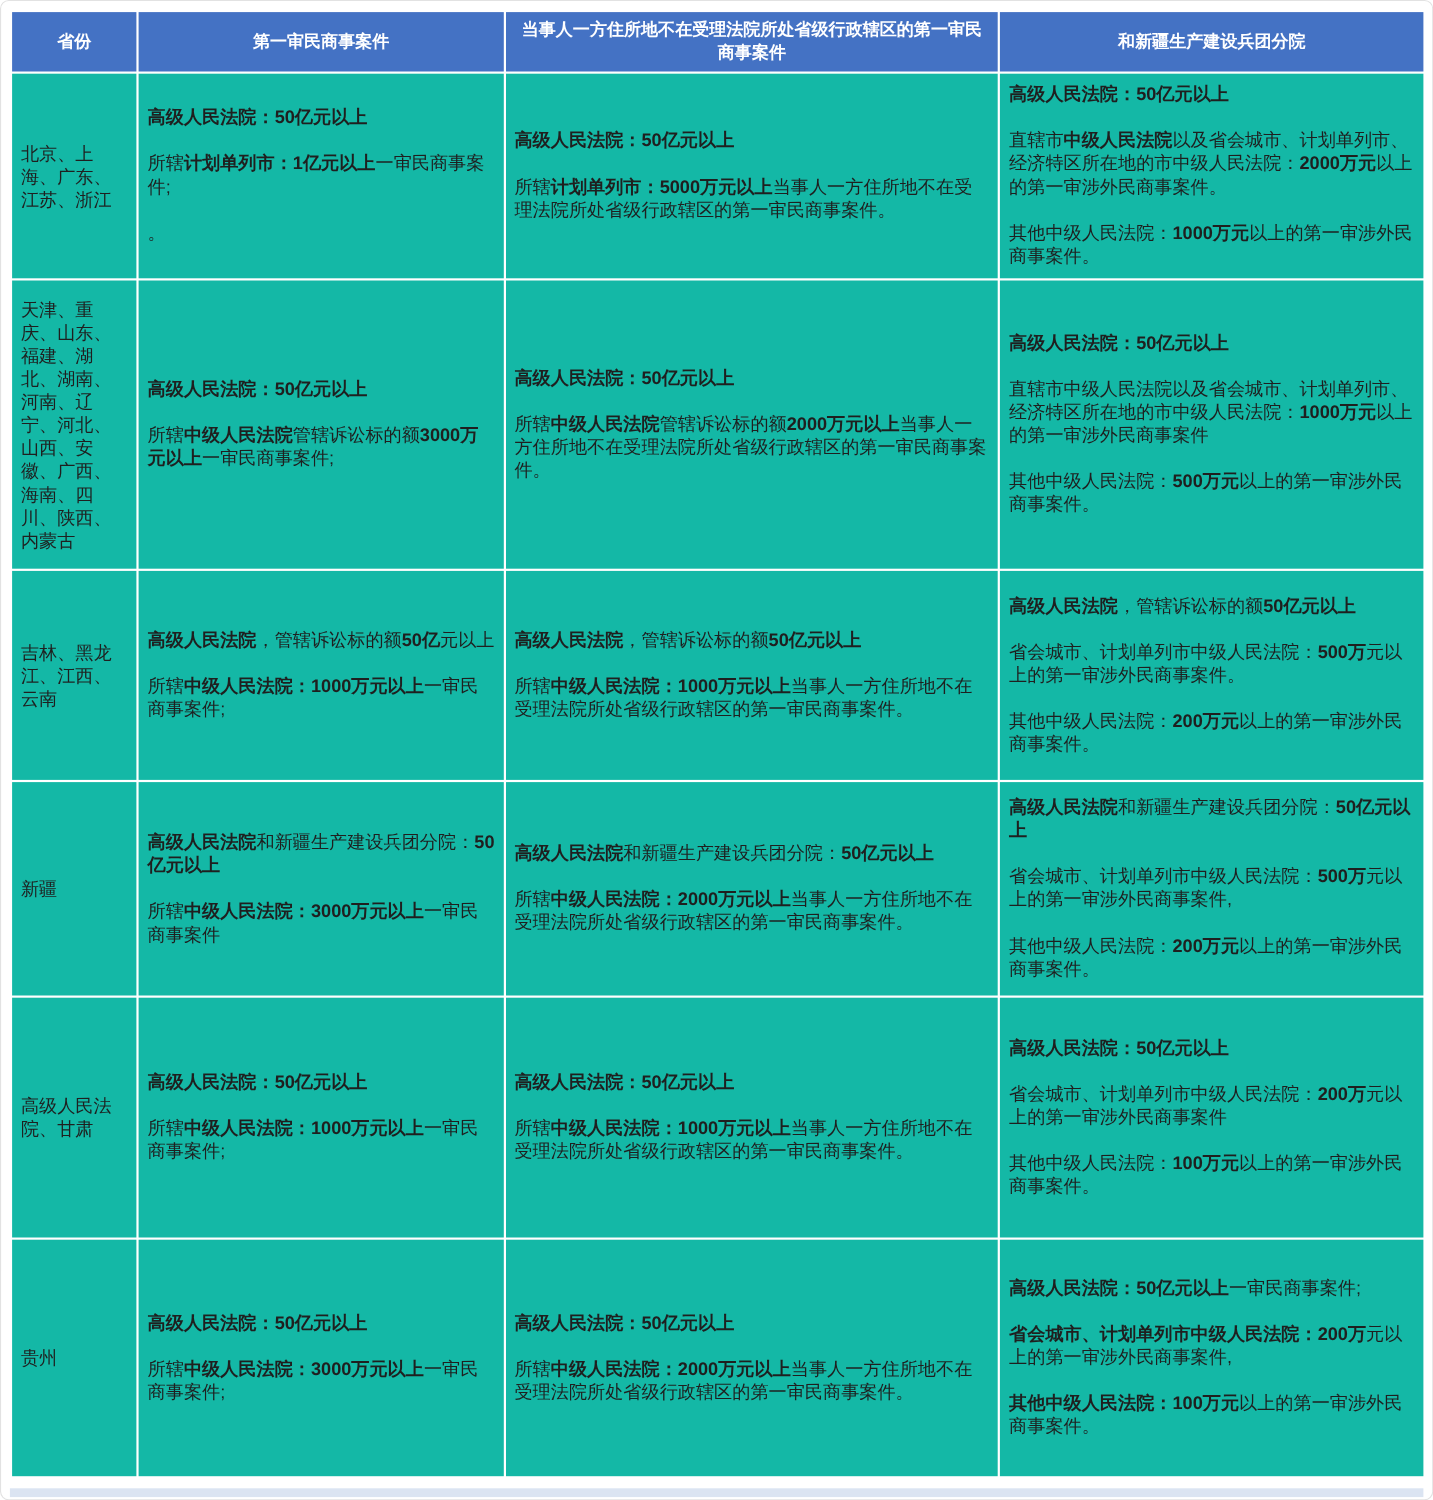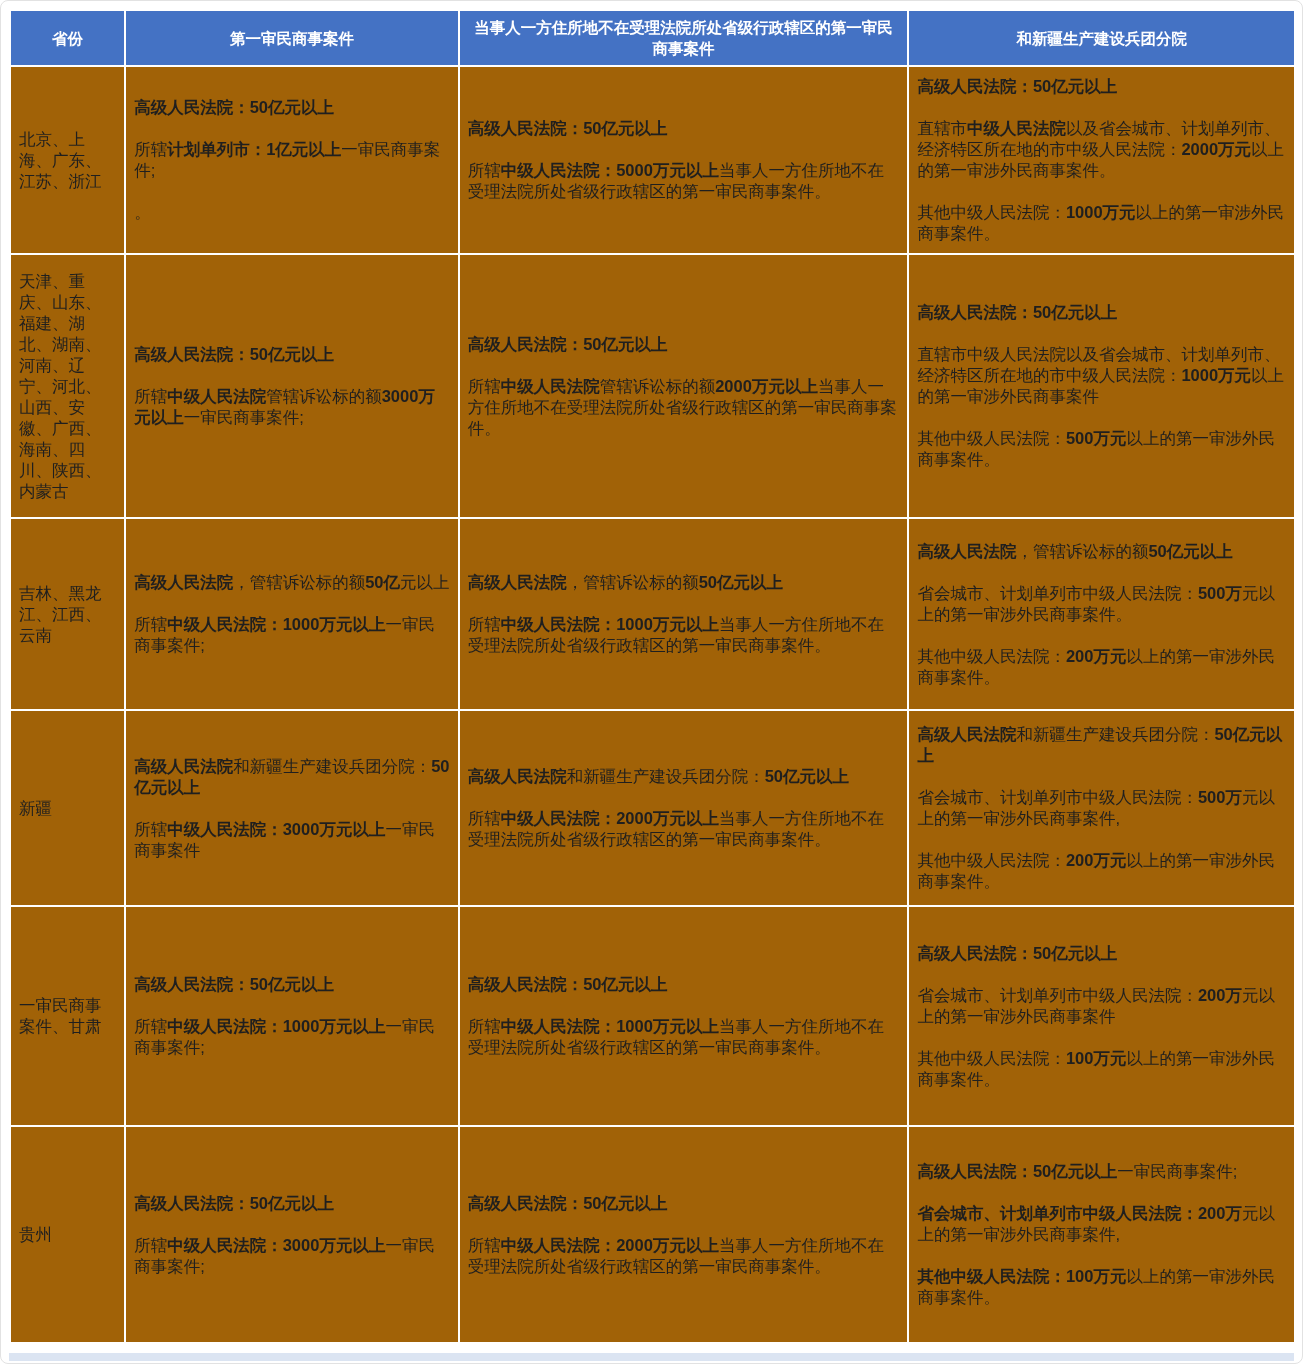--- a/index.html
+++ b/index.html
@@ -3,21 +3,21 @@
 <meta charset="utf-8">
 <style>
   html,body{margin:0;padding:0;background:#ffffff;}
   body{font-family:"Liberation Sans",sans-serif;}
   .page{position:relative;width:1303px;height:1364px;background:#ffffff;box-sizing:border-box;
         border:1px solid #e2e2e2;border-radius:8px;overflow:hidden;}
   table.jt{border-collapse:separate;border-spacing:2px;position:absolute;left:8px;top:8px;
            width:1287px;table-layout:fixed;}
   table.jt th{background:#4472C4;color:#ffffff;font-size:15.5px;font-weight:bold;text-align:center;
               vertical-align:middle;padding:4px 8px;line-height:21px;}
-  table.jt td{background:#a16207;color:#1f1f1f;font-size:16.5px;line-height:21px;
+  table.jt td{background:#14b8a6;color:#1f1f1f;font-size:16.5px;line-height:21px;
               padding:6px 8px;vertical-align:middle;word-break:break-all;}
   table.jt td p{margin:0 0 21px 0;}
   table.jt td p:last-child{margin-bottom:0;}
   .b{font-weight:bold;}
   td.prov{word-break:break-all;font-family:Liberation Serif, serif;}
   .bottom-strip{position:absolute;left:8px;right:8px;bottom:2px;height:8px;background:#dbe4f2;}
 </style>
 </head>
 <body>
 
@@ -40,21 +40,21 @@
       <tbody>
         <tr style="height: 186px;">
           <td class="prov">北京、上海、广东、江苏、浙江</td>
           <td>
             <p><span class="b">高级人民法院：50亿元以上</span></p>
             <p><span>所辖</span><span class="b">计划单列市：1亿元以上</span><span>一审民商事案件;</span></p>
             <p><span>。</span></p>
           </td>
           <td>
             <p><span class="b">高级人民法院：50亿元以上</span></p>
-            <p><span>所辖</span><span class="b">中级人民法院：5000万元以上</span><span>当事人一方住所地不在受理法院所处省级行政辖区的第一审民商事案件。</span></p>
+            <p><span>所辖</span><span class="b">计划单列市：5000万元以上</span><span>当事人一方住所地不在受理法院所处省级行政辖区的第一审民商事案件。</span></p>
           </td>
           <td>
             <p><span class="b">高级人民法院：50亿元以上</span></p>
             <p><span>直辖市</span><span class="b">中级人民法院</span><span>以及省会城市、计划单列市、经济特区所在地的市中级人民法院：</span><span class="b">2000万元</span><span>以上的第一审涉外民商事案件。</span></p>
             <p><span>其他中级人民法院：</span><span class="b">1000万元</span><span>以上的第一审涉外民商事案件。</span></p>
           </td>
         </tr>
         <tr style="height: 262px;">
           <td class="prov">天津、重庆、山东、福建、湖北、湖南、河南、辽宁、河北、山西、安徽、广西、海南、四川、陕西、内蒙古</td>
           <td>
@@ -97,21 +97,21 @@
             <p><span class="b">高级人民法院</span><span>和新疆生产建设兵团分院：</span><span class="b">50亿元以上</span></p>
             <p><span>所辖</span><span class="b">中级人民法院：2000万元以上</span><span>当事人一方住所地不在受理法院所处省级行政辖区的第一审民商事案件。</span></p>
           </td>
           <td>
             <p><span class="b">高级人民法院</span><span>和新疆生产建设兵团分院：</span><span class="b">50亿元以上</span></p>
             <p><span>省会城市、计划单列市中级人民法院：</span><span class="b">500万</span><span>元以上的第一审涉外民商事案件,</span></p>
             <p><span>其他中级人民法院：</span><span class="b">200万元</span><span>以上的第一审涉外民商事案件。</span></p>
           </td>
         </tr>
         <tr style="height: 218px;">
-          <td class="prov">一审民商事案件、甘肃</td>
+          <td class="prov">高级人民法院、甘肃</td>
           <td>
             <p><span class="b">高级人民法院：50亿元以上</span></p>
             <p><span>所辖</span><span class="b">中级人民法院：1000万元以上</span><span>一审民商事案件;</span></p>
           </td>
           <td>
             <p><span class="b">高级人民法院：50亿元以上</span></p>
             <p><span>所辖</span><span class="b">中级人民法院：1000万元以上</span><span>当事人一方住所地不在受理法院所处省级行政辖区的第一审民商事案件。</span></p>
           </td>
           <td>
             <p><span class="b">高级人民法院：50亿元以上</span></p>

